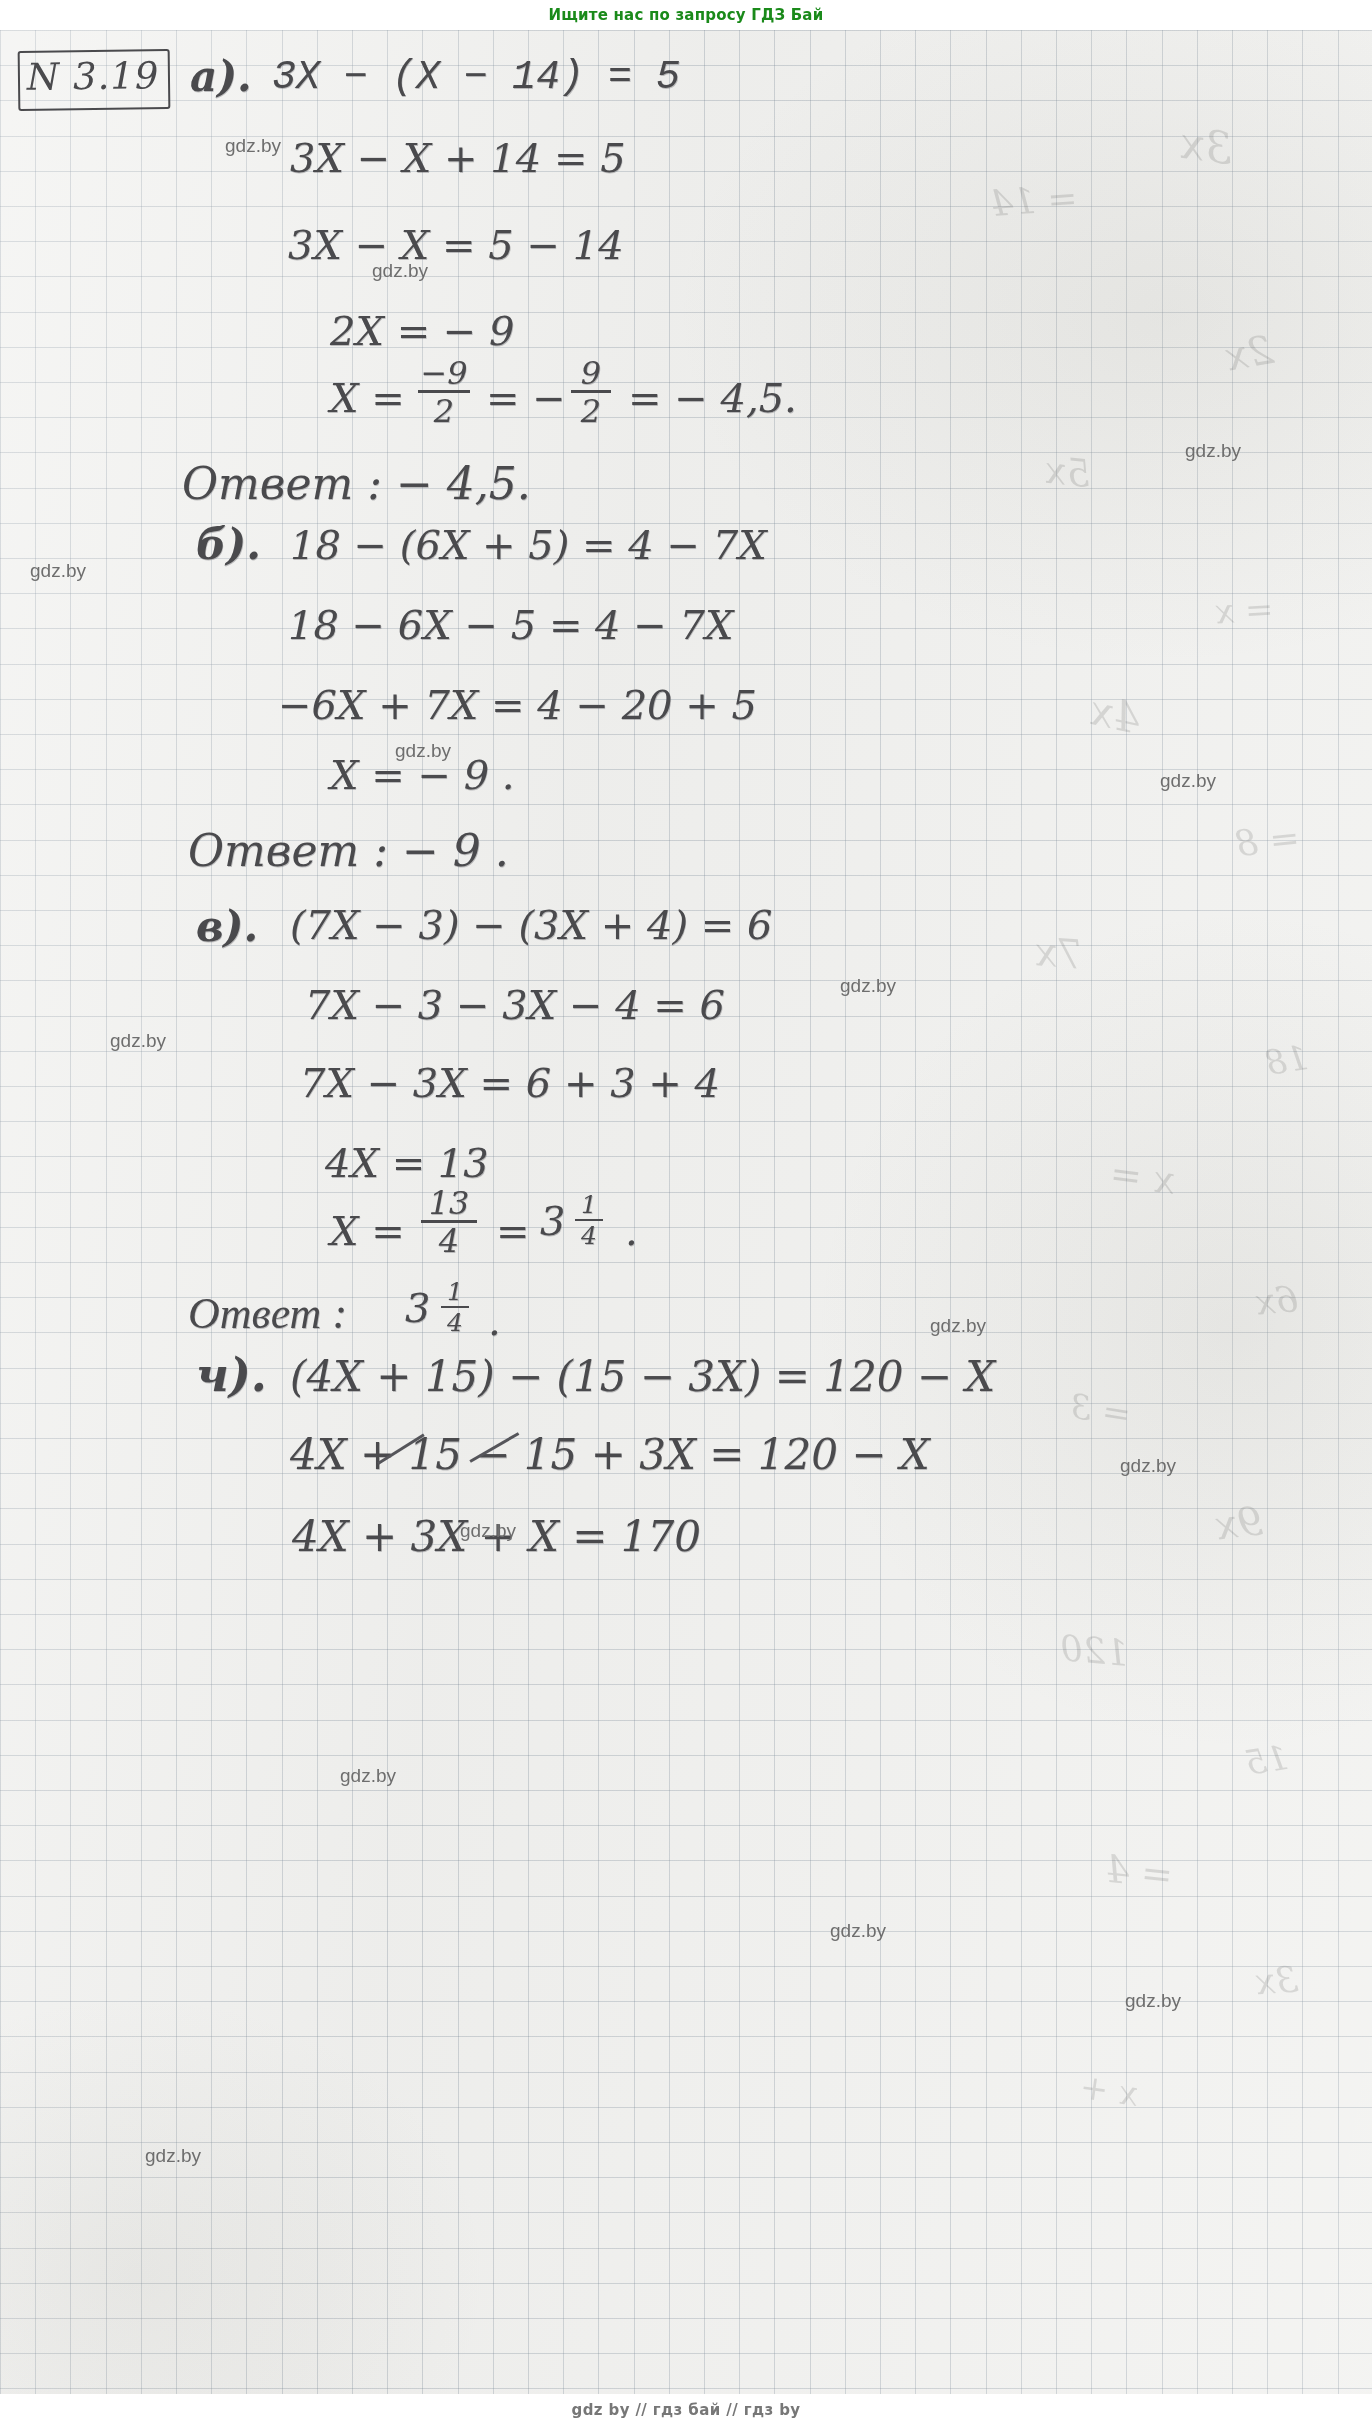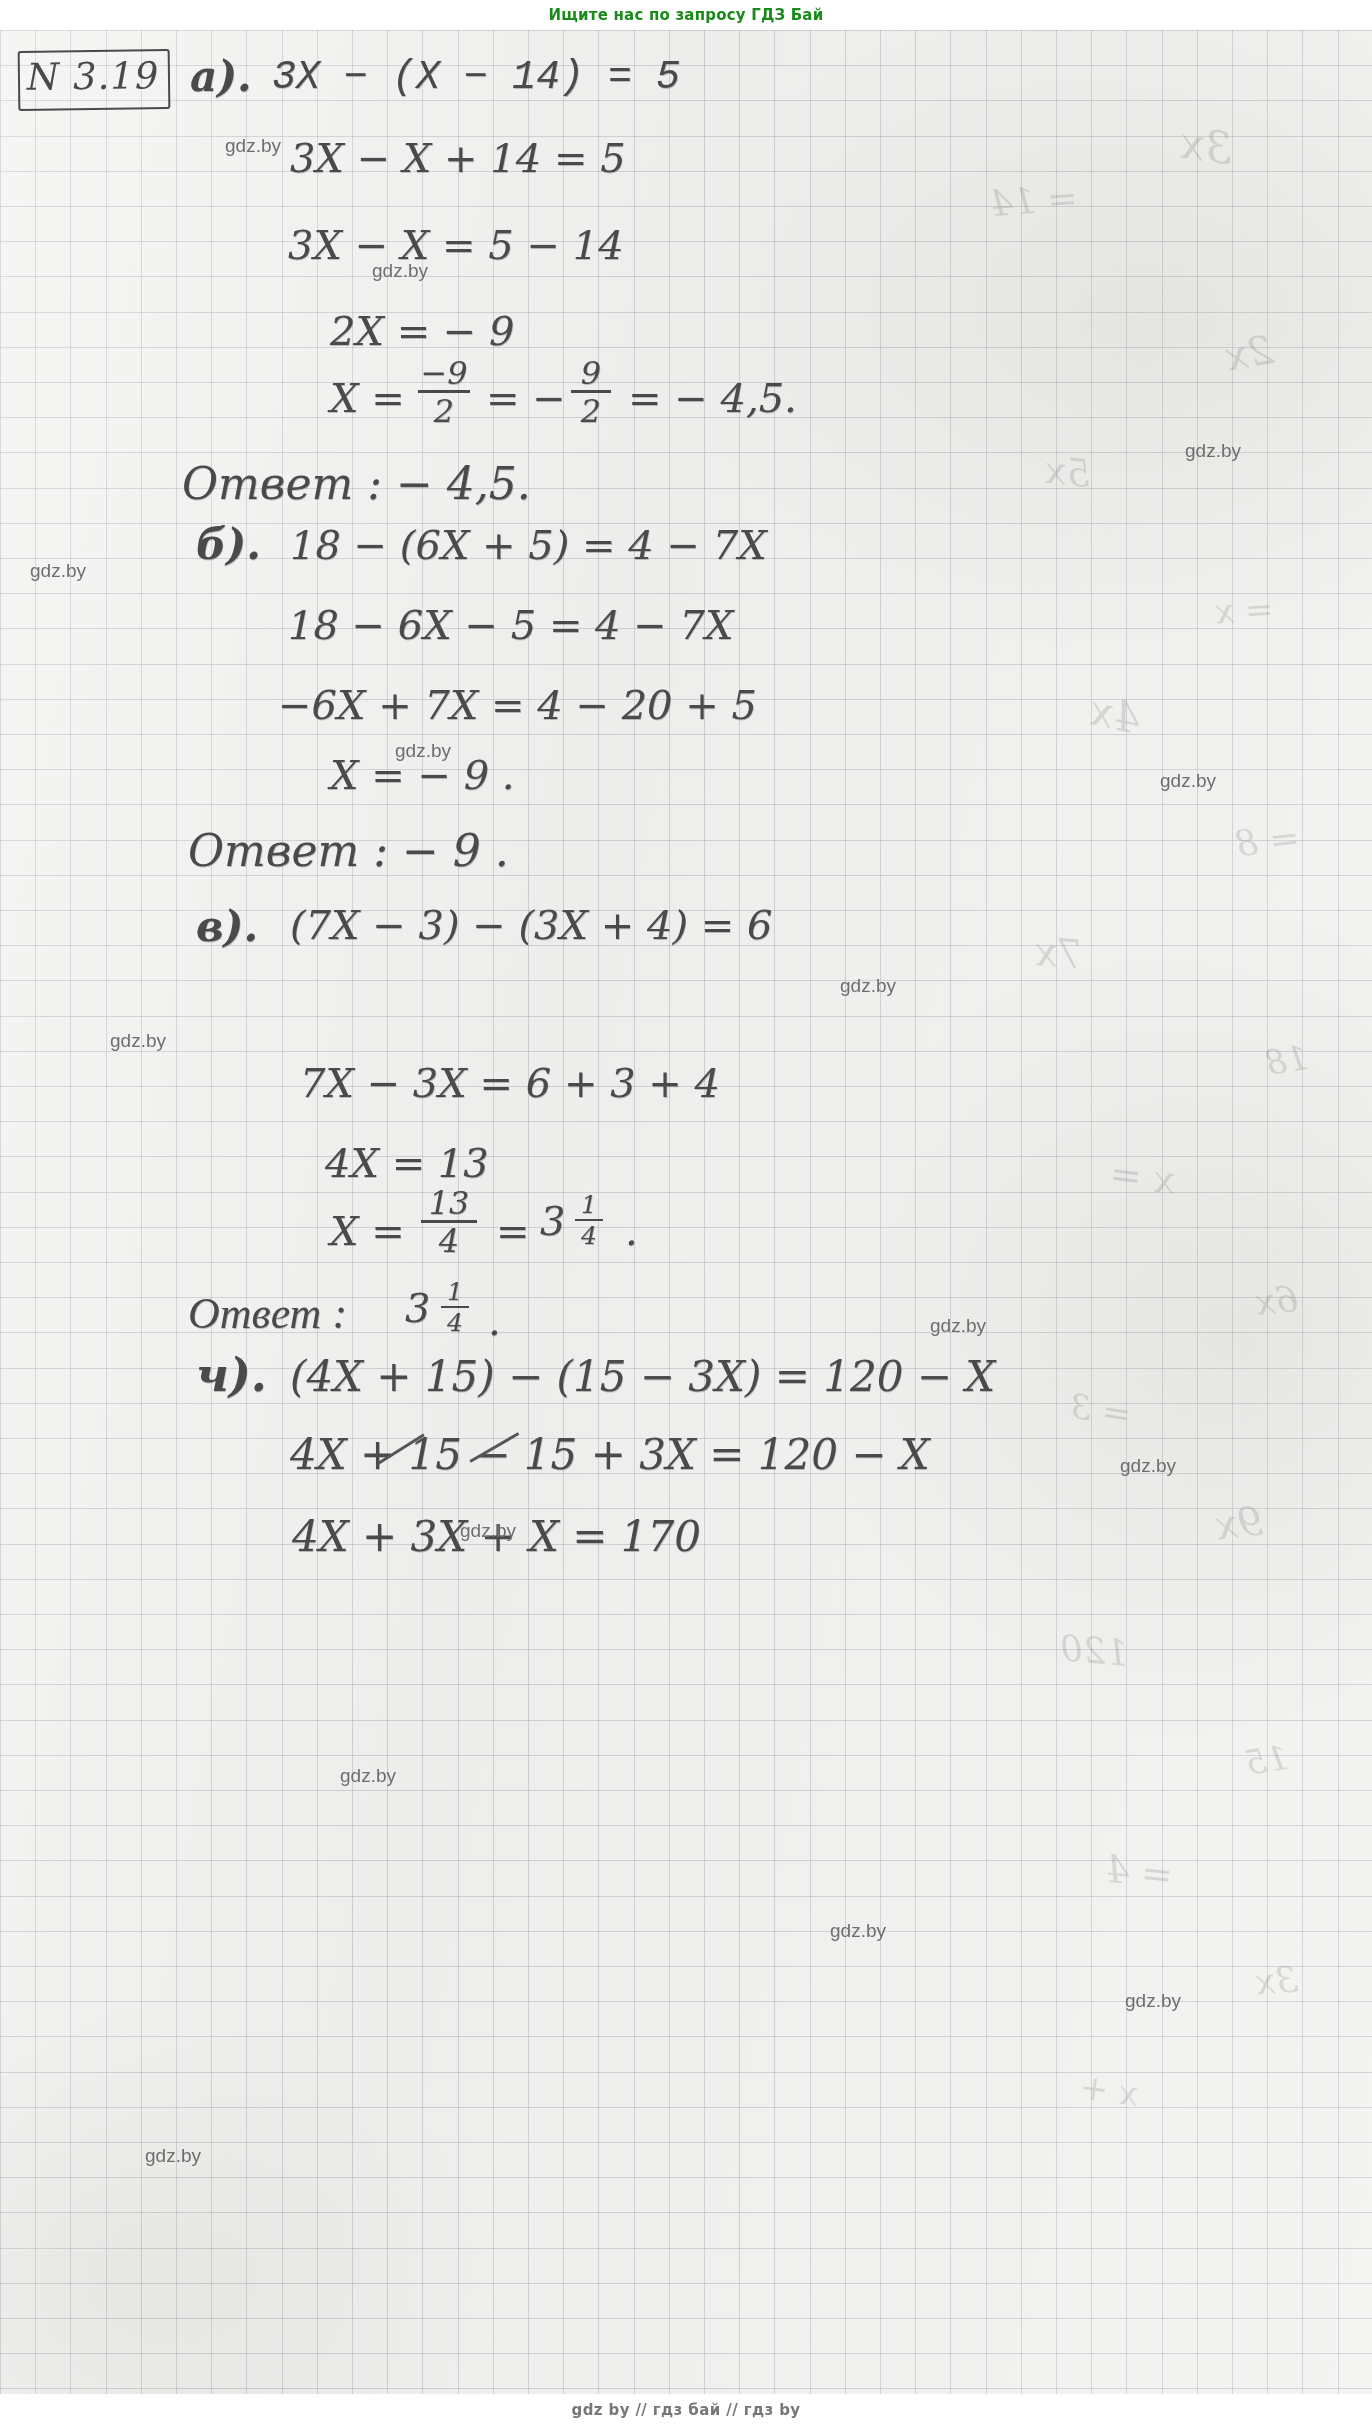--- a/index.html
+++ b/index.html
@@ -250,20 +250,21 @@
 
     <div class="hw lab" style="left:196px; top:490px;">б).</div>
     <div class="hw big" style="left:290px; top:492px;">18 − (6X + 5) = 4 − 7X</div>
     <div class="hw big" style="left:288px; top:572px;">18 − 6X − 5 = 4 − 7X</div>
     <div class="hw big" style="left:278px; top:652px;">−6X + 7X = 4 − 20 + 5</div>
     <div class="hw big" style="left:330px; top:722px;">X = − 9 .</div>
     <div class="hw big" style="left:188px; top:795px; font-size:44px;">Ответ :  − 9 .</div>
 
     <div class="hw lab" style="left:196px; top:872px;">в).</div>
     <div class="hw big" style="left:290px; top:872px;">(7X − 3) − (3X + 4) = 6</div>
+    <div class="hw big" style="left:305px; top:952px;">7X − 3 − 3X − 4 = 6</div>
     <div class="hw big" style="left:300px; top:1030px;">7X − 3X = 6 + 3 + 4</div>
     <div class="hw big" style="left:325px; top:1110px;">4X = 13</div>
 
     <div class="hw big" style="left:330px; top:1178px;">X =</div>
     <div class="frac" style="left:418px; top:1158px; width:62px;">
       <span class="num">13</span>
       <span class="bar" style="width:56px;"></span>
       <span class="den">4</span>
     </div>
     <div class="hw big" style="left:496px; top:1178px;">=</div>

